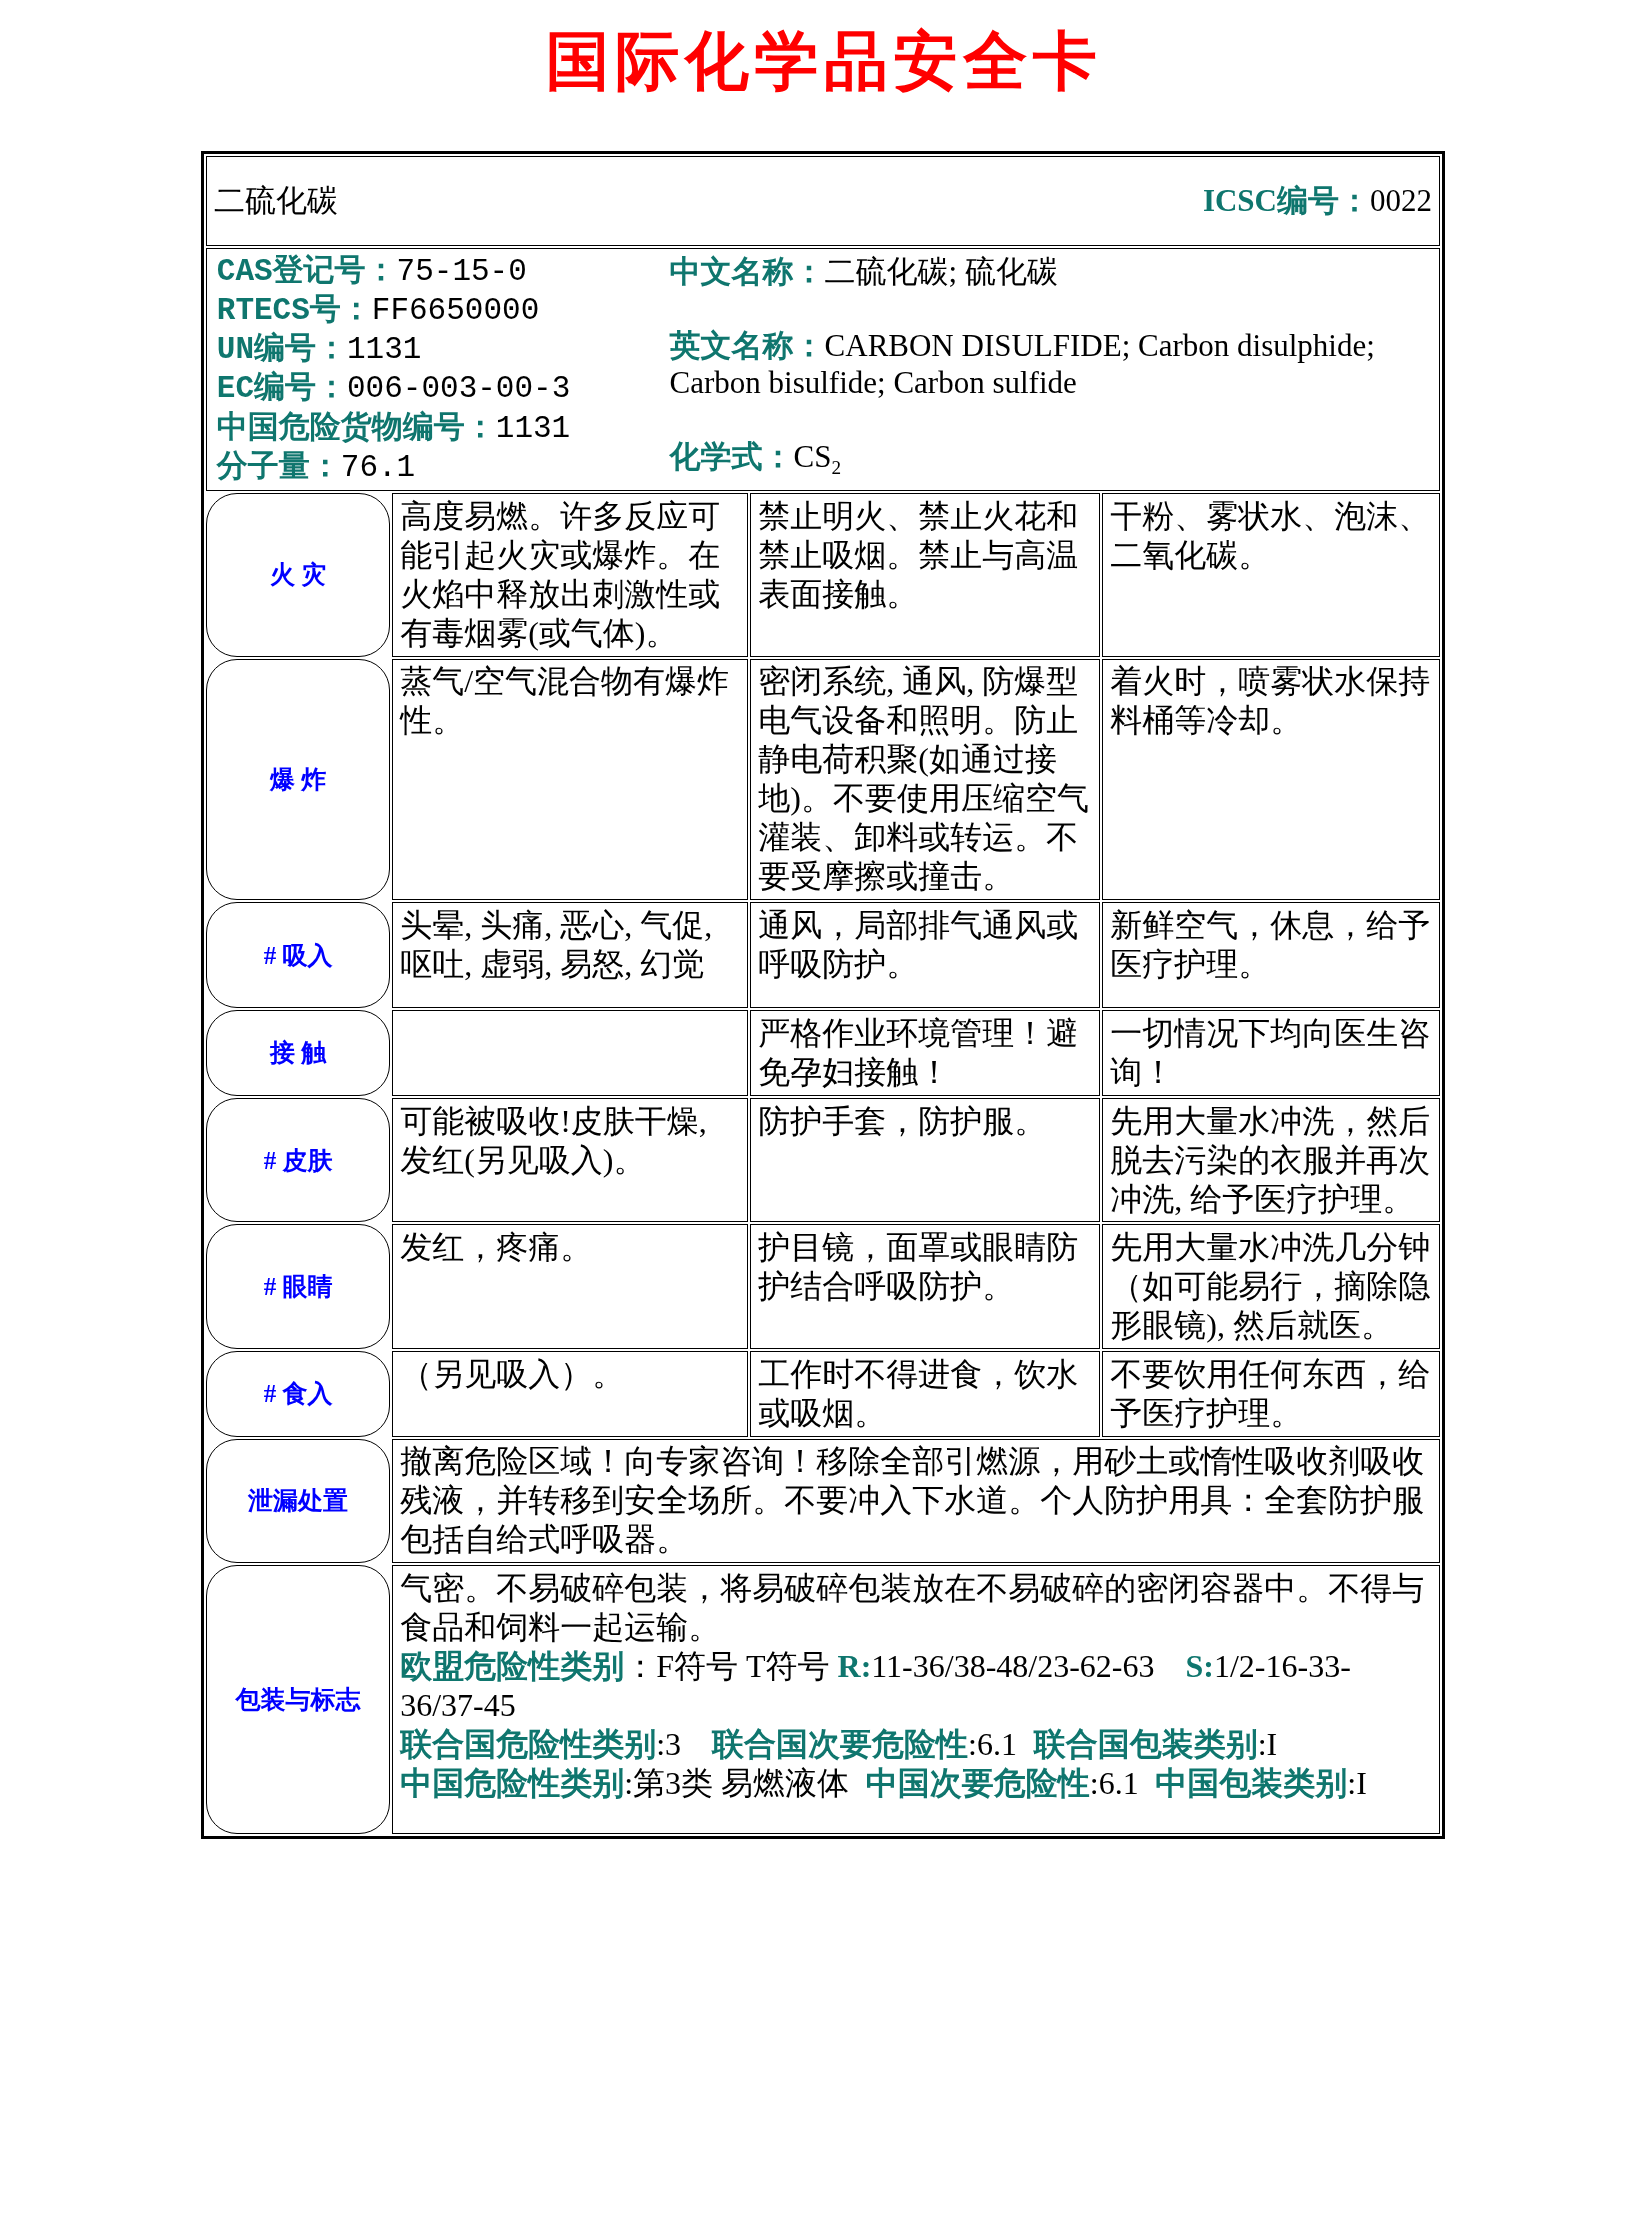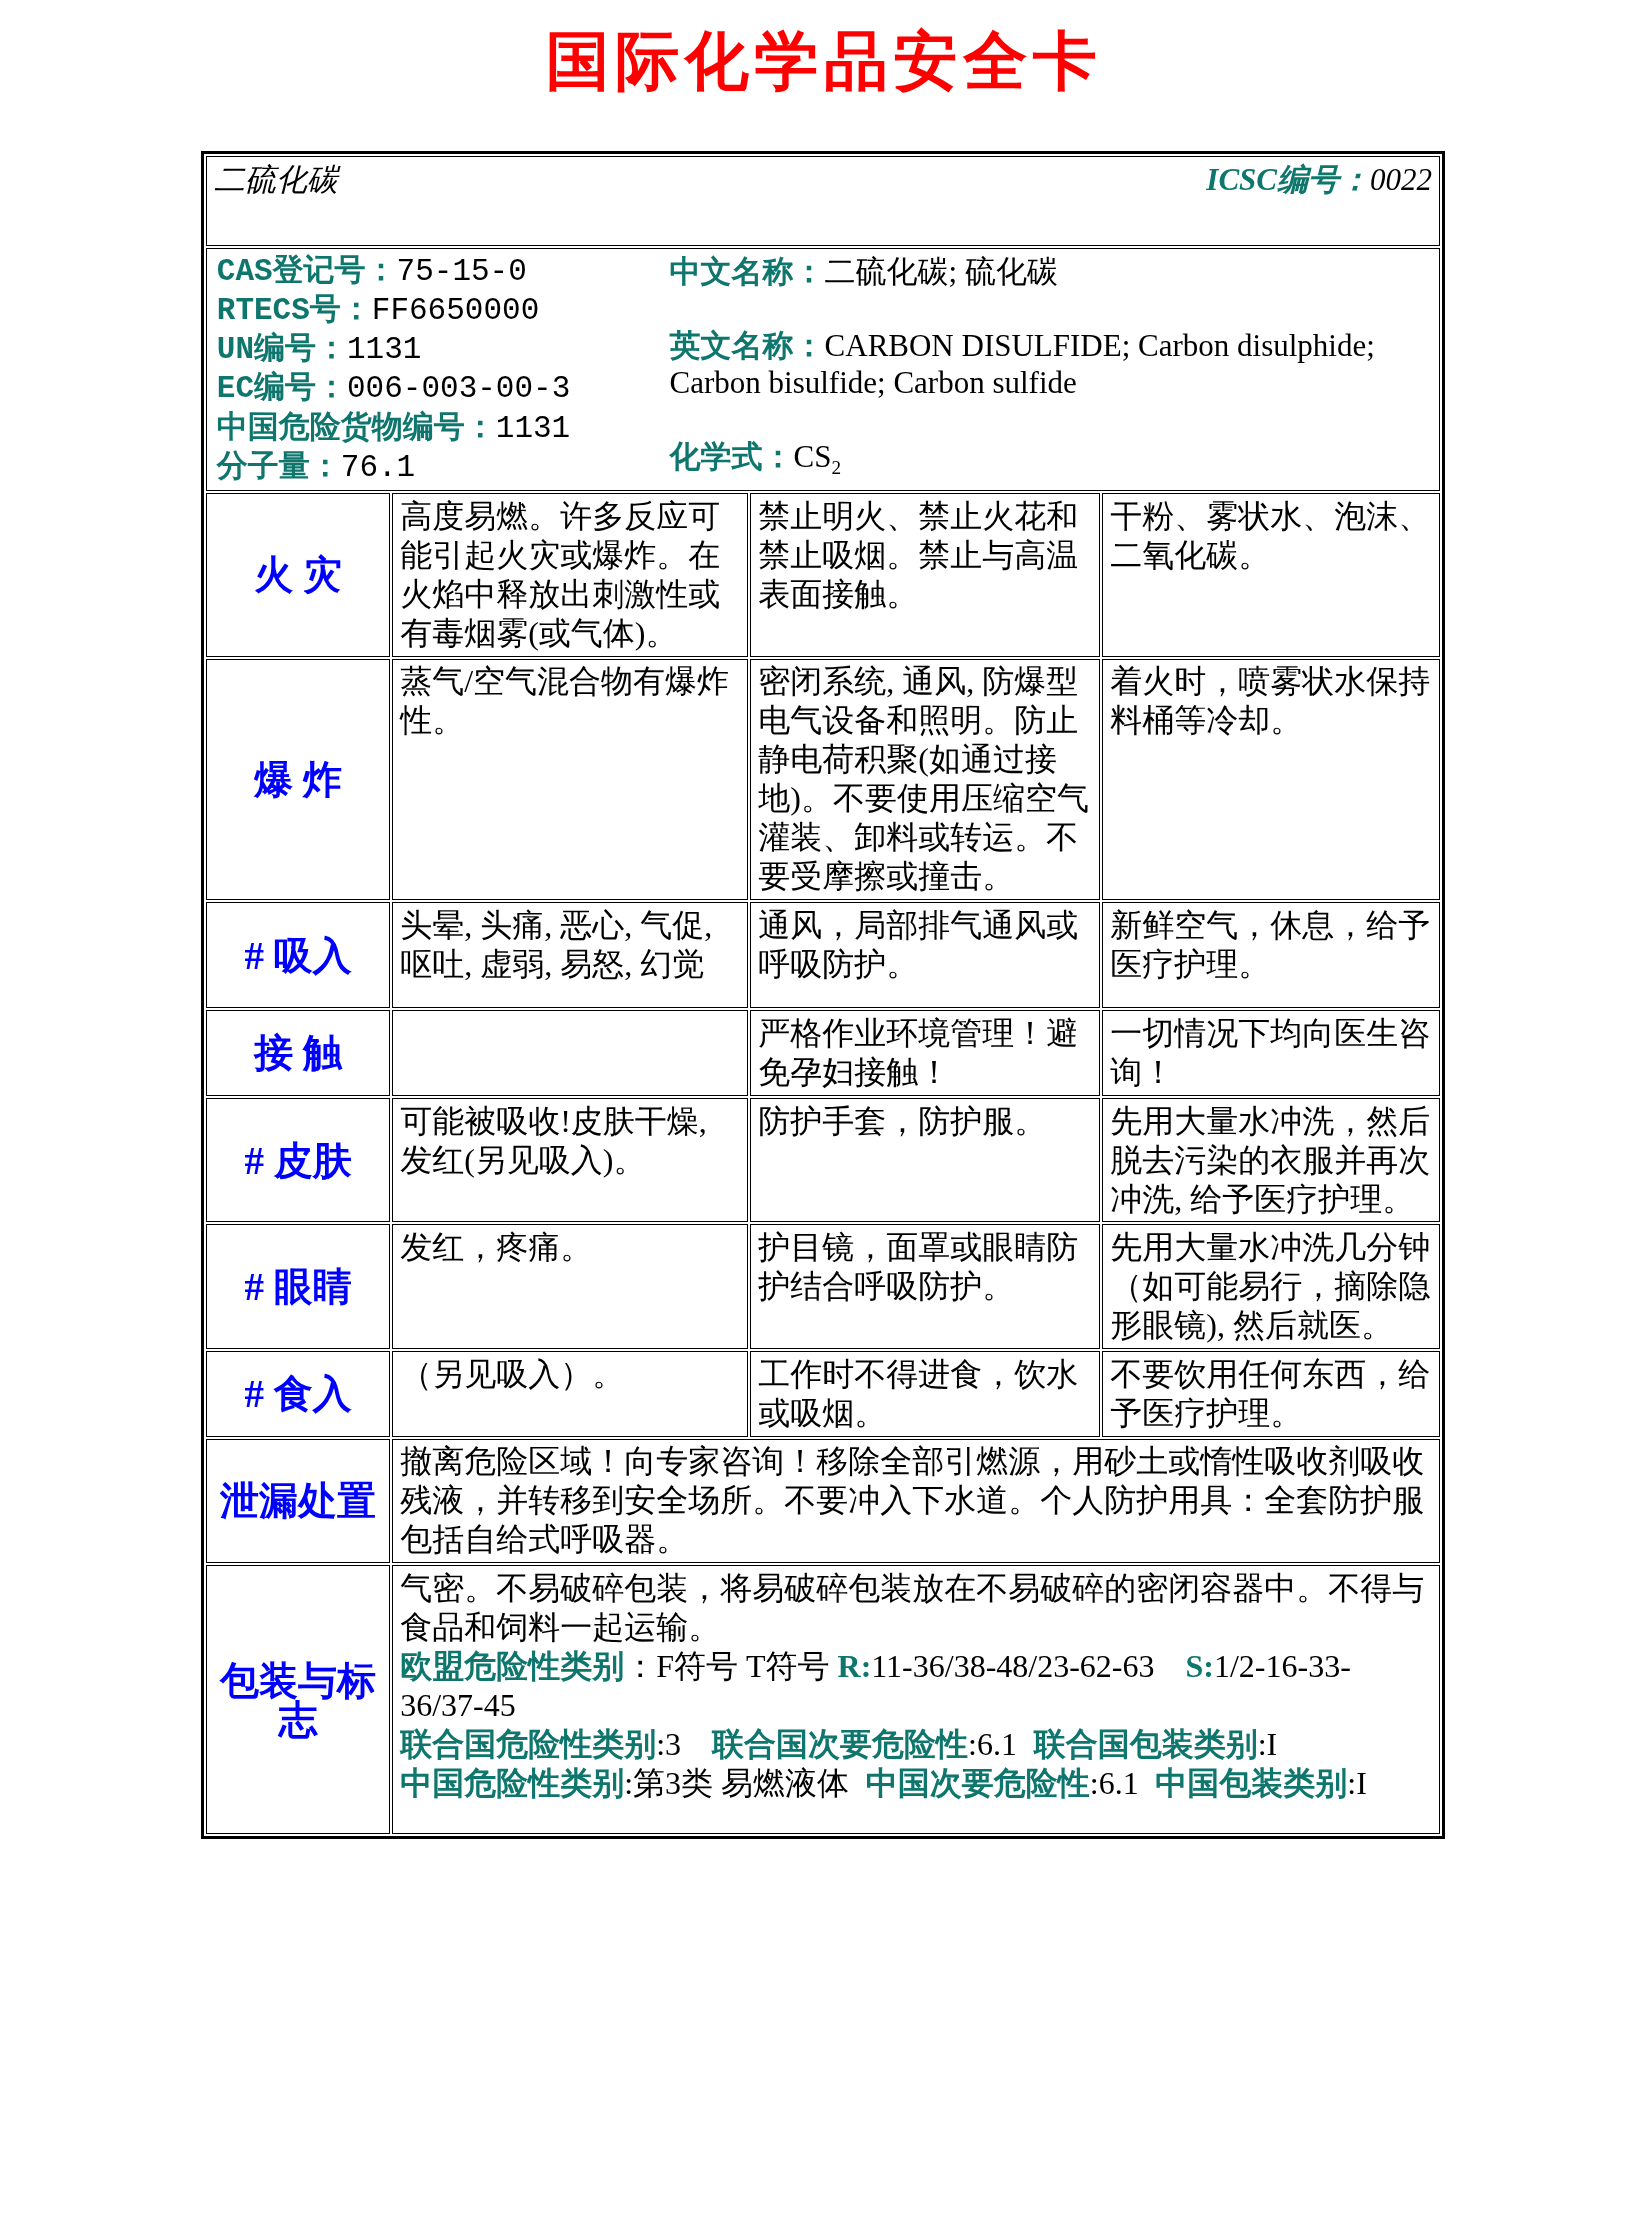--- a/index.html
+++ b/index.html
@@ -26,29 +26,29 @@
   td{
     border:1.4px solid #000;background:#fff;
     font-size:32px;line-height:39px;
     padding:2.8px 7px;vertical-align:top;
     word-break:break-word;
   }
   .c1{width:15%}.c2{width:29%}.c3{width:28.5%}.c4{width:27.5%}
   .blue{color:#0f766e;font-weight:bold;}
   td.lbl{
     color:#0000ff;font-weight:bold;text-align:center;
-    vertical-align:middle;font-size:39px;
+    vertical-align:middle;font-size:25px;border-radius:31px;
   }
   td.hdr{
     color:#0000ff;font-weight:bold;text-align:center;
     vertical-align:middle;font-size:33px;height:104px;
     white-space:pre-line;
   }
   
-  .titlebar{display:flex;justify-content:space-between;height:82px;font-style:italic;}
+  .titlebar{display:flex;justify-content:space-between;align-items:center;height:82px;}
   .titlebar .subname{font-size:31px;}
   .titlebar .icsc{font-size:31px;}
   
   .info{display:flex;height:233px;padding:1.4px 2.8px;}
   .info-left{width:37%;display:flex;flex-direction:column;justify-content:space-between;font-family:Liberation Mono, monospace;}
   .info-right{flex:1;display:flex;flex-direction:column;justify-content:space-between;padding-left:4.2px;}
   .info div{font-size:31px;line-height:37px;}
   sub{font-size:62%;}
   .gap1{margin-left:31px;}
   .gap2{margin-left:16.7px;}

